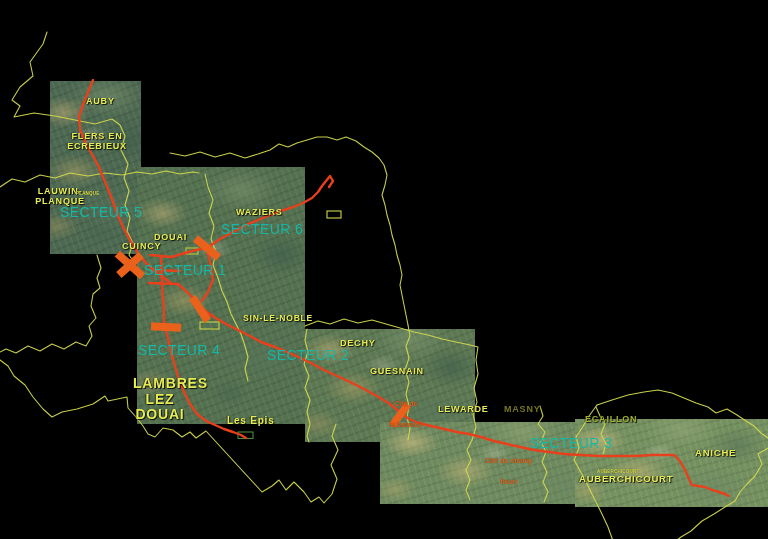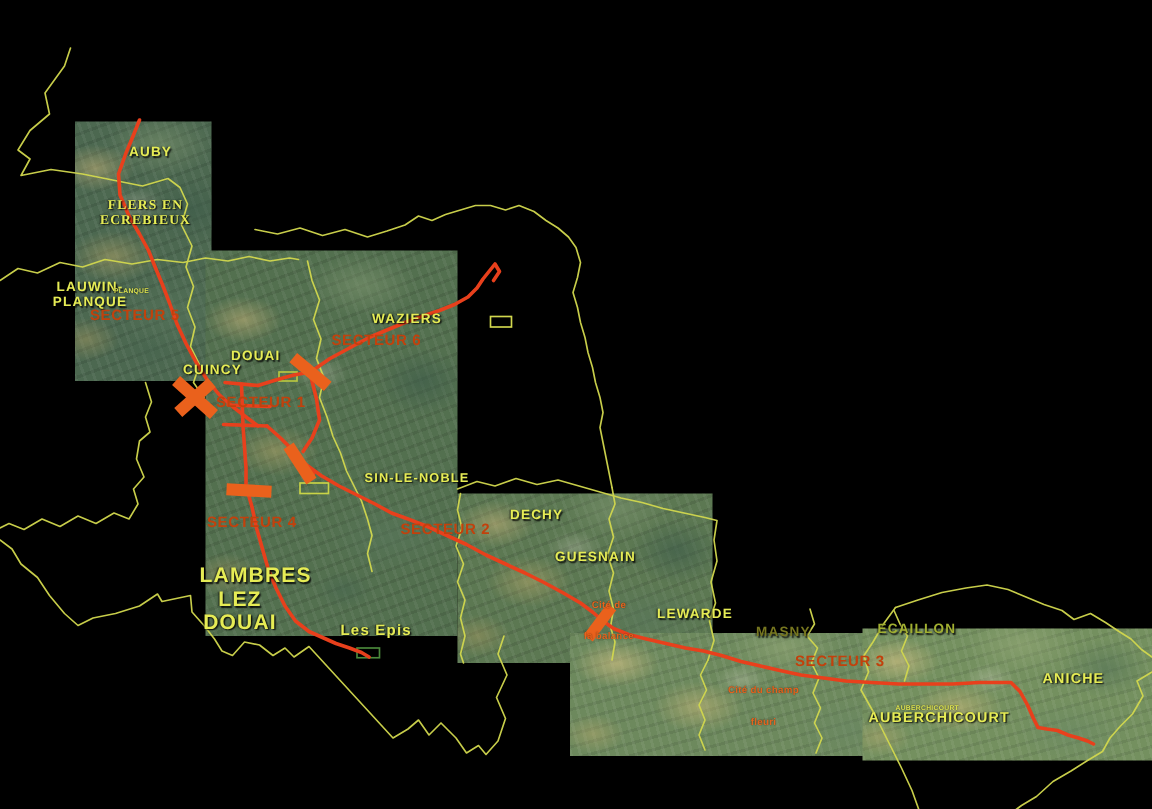--- a/index.html
+++ b/index.html
@@ -45,21 +45,21 @@
   
   #overlay{position:absolute;left:0;top:0;z-index:5;}
   
   .lbl{position:absolute;z-index:10;white-space:pre;line-height:1.12;}
   .commune{
     color:#e6ec55;font-weight:bold;font-size:9px;letter-spacing:.8px;
     text-shadow:1px 1px 1px rgba(0,0,0,.85), -1px 0 1px rgba(0,0,0,.5);
   }
   .commune.center{text-align:center;white-space:normal;}
   .sector{
-    color:#c2410c;font-weight:bold;font-size:10px;letter-spacing:.4px;
+    color:#14b8a6;font-weight:normal;font-size:14px;letter-spacing:.4px;
   }
   .cite{
     color:#e4641e;font-weight:bold;font-size:6.5px;letter-spacing:.2px;text-align:center;
     text-shadow:0 0 1px rgba(0,0,0,.6);
   }
   .tinylbl{font-size:4.5px;letter-spacing:.2px;font-weight:bold;color:#dfe552;
     text-shadow:0 0 1px rgba(0,0,0,.8);}
   .masny{color:#77771f;}
   .ecaillon{color:#a2b031;padding-left:35px;}
   .mixedcase{text-transform:none;font-size:10px;}
@@ -121,56 +121,56 @@
       <rect x="-15" y="-4" width="30" height="8" transform="translate(130,241) rotate(-42)"></rect>
       <rect x="-15" y="-4" width="30" height="8" transform="translate(207,224) rotate(40)"></rect>
       <rect x="-14" y="-4" width="28" height="8" transform="translate(200,285) rotate(57)"></rect>
       <rect x="-15" y="-4" width="30" height="8" transform="translate(166,303) rotate(3)"></rect>
       <rect x="-13" y="-3.75" width="26" height="7.5" transform="translate(400,391) rotate(-53)"></rect>
     </g>
   </svg>
 
   <div class="lbl commune" style="left:86px;top:72px;">AUBY</div>
 
-  <div class="lbl commune center" style="left:66px;top:107px;width:62px;font-family:Liberation Serif, serif;">
+  <div class="lbl commune center" style="left:66px;top:107px;width:62px;">
     <div>FLERS EN</div>
     <div>ECREBIEUX</div>
   </div>
 
   <div class="lbl commune center" style="left:34px;top:162px;width:52px;">
     <div>LAUWIN-</div>
     <div>PLANQUE</div>
   </div>
   <div class="lbl tinylbl" style="left:76px;top:167px;">PLANQUE</div>
 
   <div class="lbl sector" style="left:60px;top:181px;">SECTEUR 5</div>
   <div class="lbl commune" style="left:77px;top:217px;padding-left:45px;">CUINCY</div>
   <div class="lbl commune" style="left:154px;top:208px;">DOUAI</div>
-  <div class="lbl commune" style="left:248px;top:183px;">WAZIERS</div>
+  <div class="lbl commune" style="left:236px;top:183px;">WAZIERS</div>
   <div class="lbl sector" style="left:221px;top:198px;">SECTEUR 6</div>
   <div class="lbl sector" style="left:144px;top:239px;">SECTEUR 1</div>
   <div class="lbl commune" style="left:243px;top:290px;font-size:8.5px;">SIN-LE-NOBLE</div>
   <div class="lbl commune" style="left:323px;top:314px;padding-left:17px;">DECHY</div>
   <div class="lbl sector" style="left:267px;top:324px;">SECTEUR 2</div>
   <div class="lbl sector" style="left:138px;top:319px;">SECTEUR 4</div>
   <div class="lbl commune" style="left:370px;top:342px;">GUESNAIN</div>
 
   <div class="lbl commune center" style="left:133px;top:352px;width:54px;font-size:14px;">
     <div>LAMBRES</div>
     <div>LEZ DOUAI</div>
   </div>
 
   <div class="lbl cite" style="left:384px;top:361px;width:44px;">
     <div>Cité de</div>
     <div>la balance</div>
   </div>
 
   <div class="lbl commune" style="left:438px;top:380px;">LEWARDE</div>
   <div class="lbl commune mixedcase" style="left:227px;top:391px;">Les Epis</div>
-  <div class="lbl commune masny" style="left:504px;top:392px;">MASNY</div>
+  <div class="lbl commune masny" style="left:504px;top:380px;">MASNY</div>
   <div class="lbl commune ecaillon" style="left:550px;top:390px;">ECAILLON</div>
   <div class="lbl sector" style="left:530px;top:412px;">SECTEUR 3</div>
 
   <div class="lbl cite" style="left:483px;top:418px;width:52px;">
     <div>Cité du champ</div>
     <div>fleuri</div>
   </div>
 
   <div class="lbl commune" style="left:695px;top:424px;font-size:9.5px;">ANICHE</div>
   <div class="lbl tinylbl" style="left:597px;top:445px;">AUBERCHICOURT</div>

